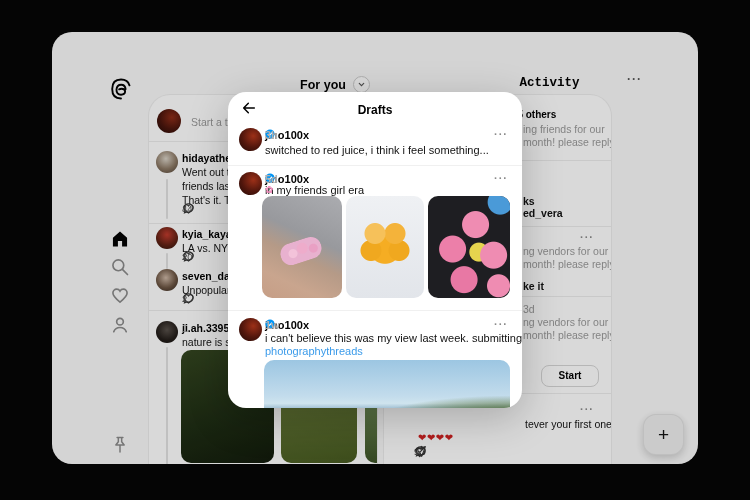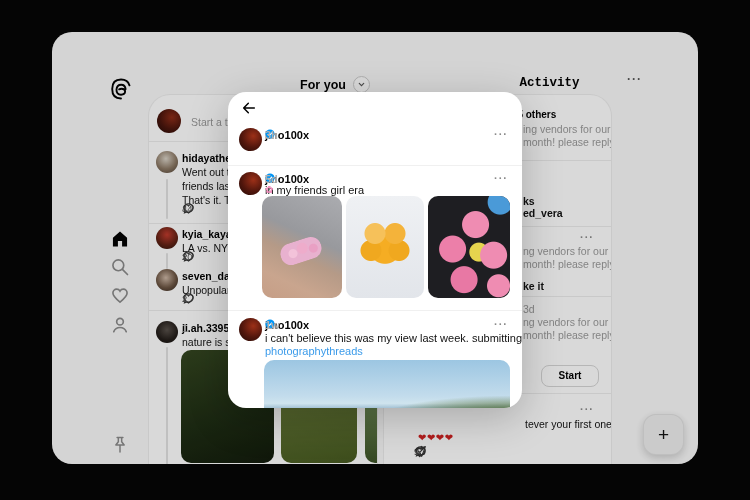--- a/index.html
+++ b/index.html
@@ -284,21 +284,21 @@
   </div>
 
   <div class="panel act-panel">
 
     <div class="avatar" style="left:8px;top:13px;width:19px;height:19px;background:radial-gradient(circle at 45% 40%, #a87b54, #5c3d22 60%, #2e1d0e)"></div>
     <div class="avatar" style="left:21px;top:25px;width:12px;height:12px;border:2px solid #fff;background:radial-gradient(circle at 50% 40%, #7c2418, #320d07)"></div>
     <div class="uname" style="left:40px;top:14px;font-size:10px">
         <span>wanglei88223 and 25 others</span> 
         <span class="time">2m</span>
       </div>
-    <div class="gtxt" style="left:139px;top:28px">ing vendors for our</div>
+    <div class="gtxt" style="left:139px;top:28px">ing friends for our</div>
     <div class="gtxt" style="left:139px;top:41px">month! please reply</div>
     <div class="divider" style="top:65px"></div>
 
     <div class="btxt" style="left:139px;top:100px;font-weight:bold">ks</div>
     <div class="btxt" style="left:139px;top:112px;font-weight:bold">ed_vera</div>
     <div class="divider" style="top:131px"></div>
 
     <div class="dots" style="left:196px;top:136px">···</div>
     <div class="gtxt" style="left:139px;top:150px">ng vendors for our</div>
     <div class="gtxt" style="left:139px;top:163px">month! please reply</div>
@@ -341,31 +341,33 @@
   <div class="fab">+</div>
 
   <div class="dim"></div>
 
   <div class="modal">
     <div class="m-back">
       <svg viewBox="0 0 24 24" fill="none" stroke="currentColor" stroke-width="2.2" stroke-linecap="round" stroke-linejoin="round">
           <path d="M11 5l-7 7 7 7M4 12h16"></path>
         </svg>
     </div>
+    <div class="m-title">Drafts</div>
 
     <div class="m-ava" style="left:11px;top:36px"></div>
     <div class="m-un" style="left:37px;top:37px">
         <span>jiho100x</span>
       <svg class="vbadge" viewBox="0 0 24 24">
           <circle cx="12" cy="12" r="11" fill="#0095f6"></circle>
           <path d="M7 12.5l3.2 3L17 9" stroke="#fff" stroke-width="2.5" fill="none"></path>
         </svg>
       <span class="m-time">3h</span>
       </div>
     <div class="dots" style="right:14px;top:36px">···</div>
+    <div class="m-txt" style="left:37px;top:52px">switched to red juice, i think i feel something...</div>
     <div class="m-div" style="top:73px"></div>
 
     <div class="m-ava" style="left:11px;top:80px"></div>
     <div class="m-un" style="left:37px;top:81px">
         <span>jiho100x</span>
       <svg class="vbadge" viewBox="0 0 24 24">
           <circle cx="12" cy="12" r="11" fill="#0095f6"></circle>
           <path d="M7 12.5l3.2 3L17 9" stroke="#fff" stroke-width="2.5" fill="none"></path>
         </svg>
       <span class="m-time">5d</span>

